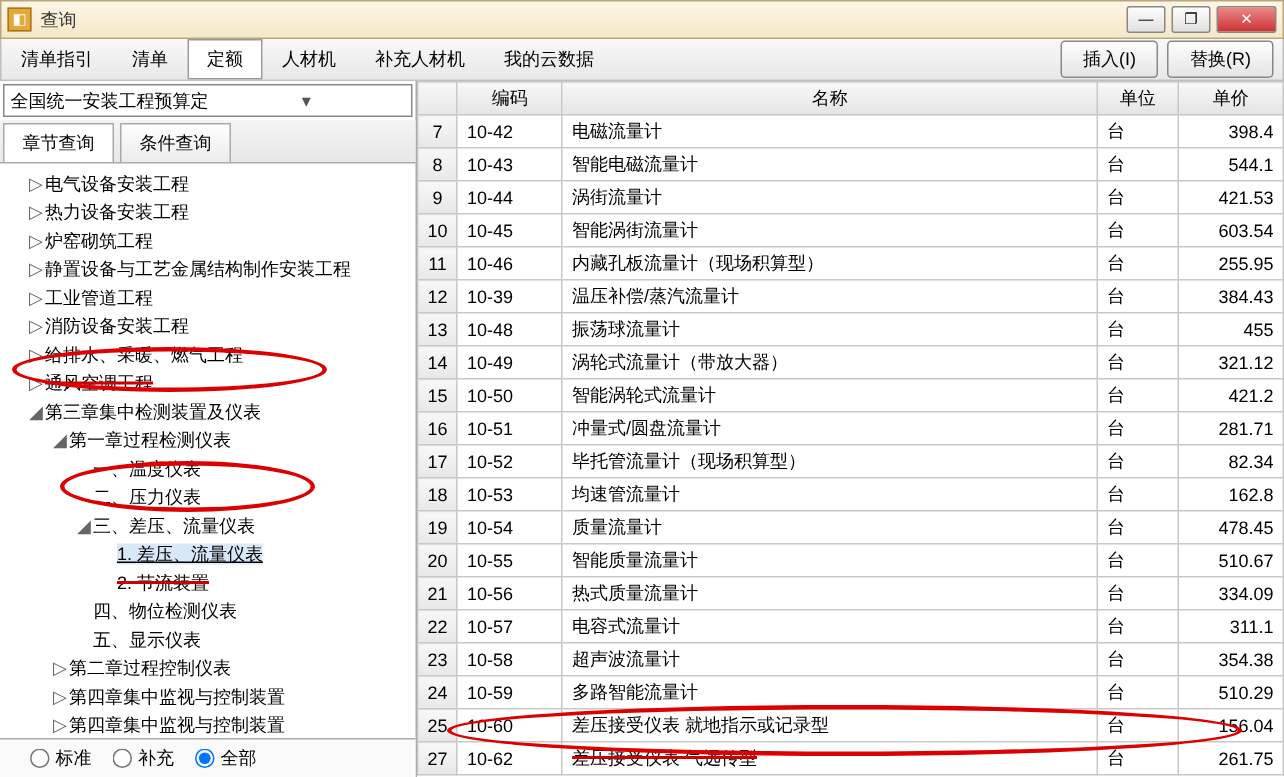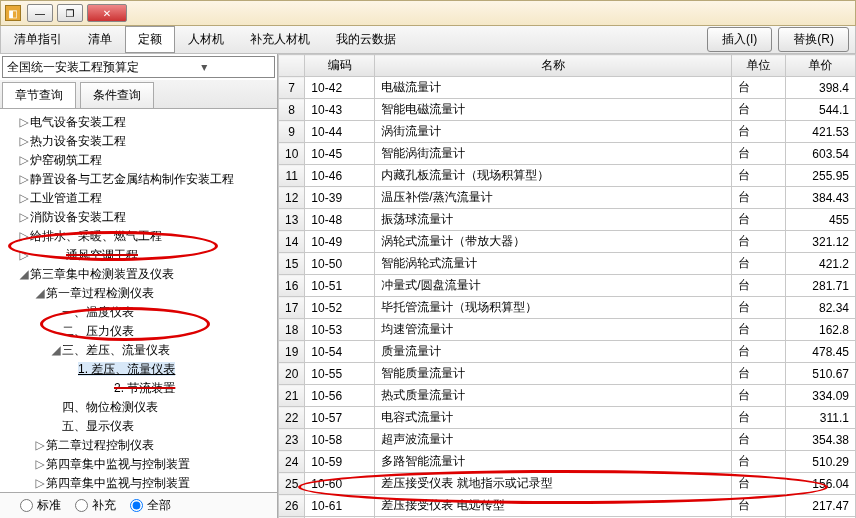--- a/index.html
+++ b/index.html
@@ -20,37 +20,38 @@
 .combo { height: 22px; margin: 2px; border: 1px solid #888; background: #fff; display: flex; align-items: center; padding: 0 4px; }
 .combo span { flex: 1; white-space: nowrap; overflow: hidden; }
 .combo .dd { width: 14px; text-align: center; color: #555; }
 .subtabs { display: flex; border-bottom: 1px solid #aaa; background: linear-gradient(#f4f4f4,#e8e8e8); text-align: center; }
 .subtab { padding: 4px 12px; border: 1px solid #aaa; border-bottom: none; background: linear-gradient(#fefefe,#ececec); margin: 2px 2px 0 2px; cursor: pointer; }
 .subtab.active { background: #fff; font-weight: normal; }
 .tree { flex: 1; overflow: auto; padding: 4px 2px; position: relative; }
 .tree .node { white-space: nowrap; padding: 1px 0; cursor: pointer; }
 .tree .tw { display: inline-block; width: 12px; text-align: center; color: #666; }
 .tree .sel { background: #d8e8f8; text-decoration: underline; }
-.tree .struck { text-decoration: line-through; text-decoration-color: #c00; text-decoration-thickness: 2px; margin-left: 36px; }
+.tree .struck { text-decoration: line-through; text-decoration-color: #c00; text-decoration-thickness: 2px; }
 .footer { height: 26px; border-top: 1px solid #aaa; display: flex; align-items: center; gap: 14px; padding-left: 20px; background: #fafafa; }
 .footer label { display: flex; align-items: center; gap: 4px; cursor: pointer; }
 .mainpane { flex: 1; background: #fff; overflow: auto; position: relative; }
 table { border-collapse: collapse; width: 100%; }
 th, td { border: 1px solid #c8c8c8; padding: 2px 6px; height: 19px; text-align: left; }
 th { background: linear-gradient(#f8f8f8,#e4e4e4); text-align: center; font-weight: normal; }
 th.rowh, td.rowh { background: linear-gradient(#f8f8f8,#e8e8e8); text-align: center; width: 26px; }
 td.num { text-align: right; }
 td.unit { text-align: left; width: 54px; }
 .annot { position: absolute; border: 3px solid #d00; border-radius: 50%; pointer-events: none; }
 </style>
 </head>
 <body>
 
 <div class="titlebar">
   <div class="appicon">◧</div>
+  <div class="title">查询</div>
   <div class="winbtns">
     <div class="winbtn">—</div>
     <div class="winbtn">❐</div>
     <div class="winbtn close">✕</div>
   </div>
 </div>
 
 <div class="toolbar">
   <div id="tbitems" style="display:flex">
       <div class="tbtn">清单指引</div>
@@ -253,27 +254,20 @@
             <td class="num">510.29</td>
           </tr>
           <tr>
             <td class="rowh">25</td>
             <td>10-60</td>
             <td>差压接受仪表 就地指示或记录型</td>
             <td class="unit">台</td>
             <td class="num">156.04</td>
           </tr>
           <tr>
-            <td class="rowh">26</td>
-            <td>10-61</td>
-            <td>差压接受仪表 电远传型</td>
-            <td class="unit">台</td>
-            <td class="num">217.47</td>
-          </tr>
-          <tr>
             <td class="rowh">27</td>
             <td>10-62</td>
             <td style="text-decoration:line-through;text-decoration-color:#c00;text-decoration-thickness:2px">差压接受仪表 气远传型</td>
             <td class="unit">台</td>
             <td class="num">261.75</td>
           </tr>
         </tbody>
     </table>
     <div class="annot" style="left:20px; top:416px; width:530px; height:34px;"></div>
   </div>

